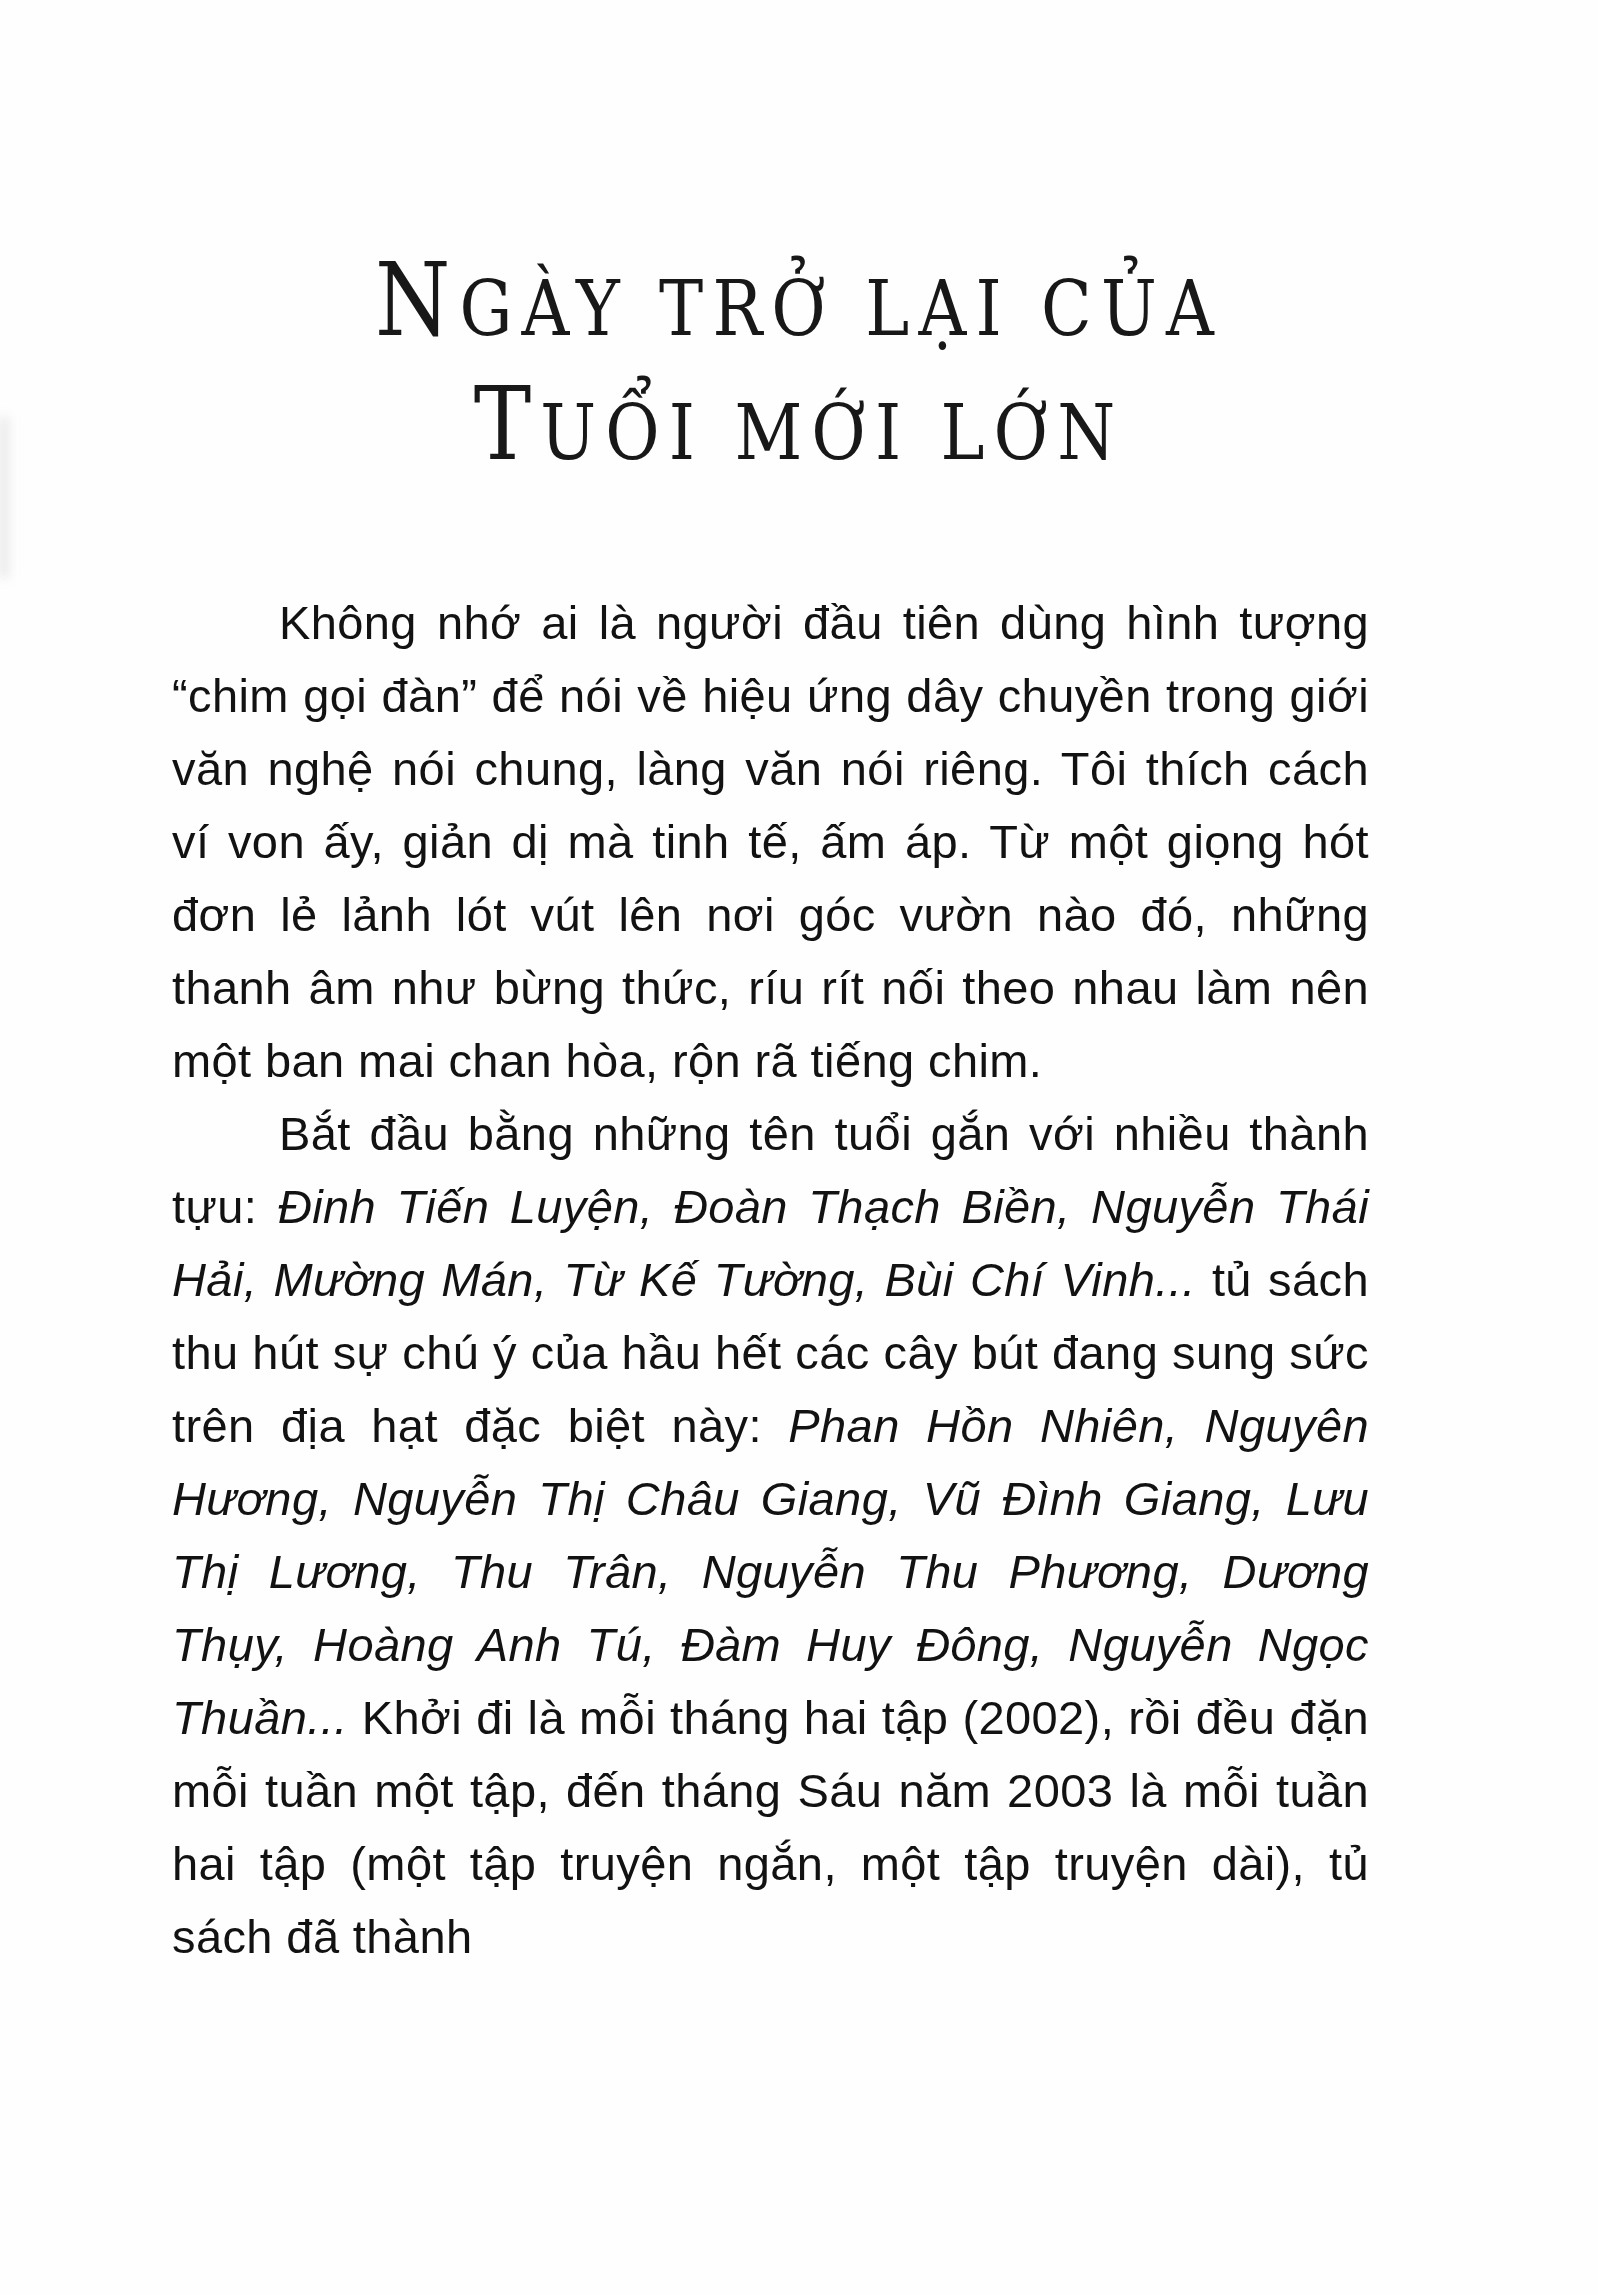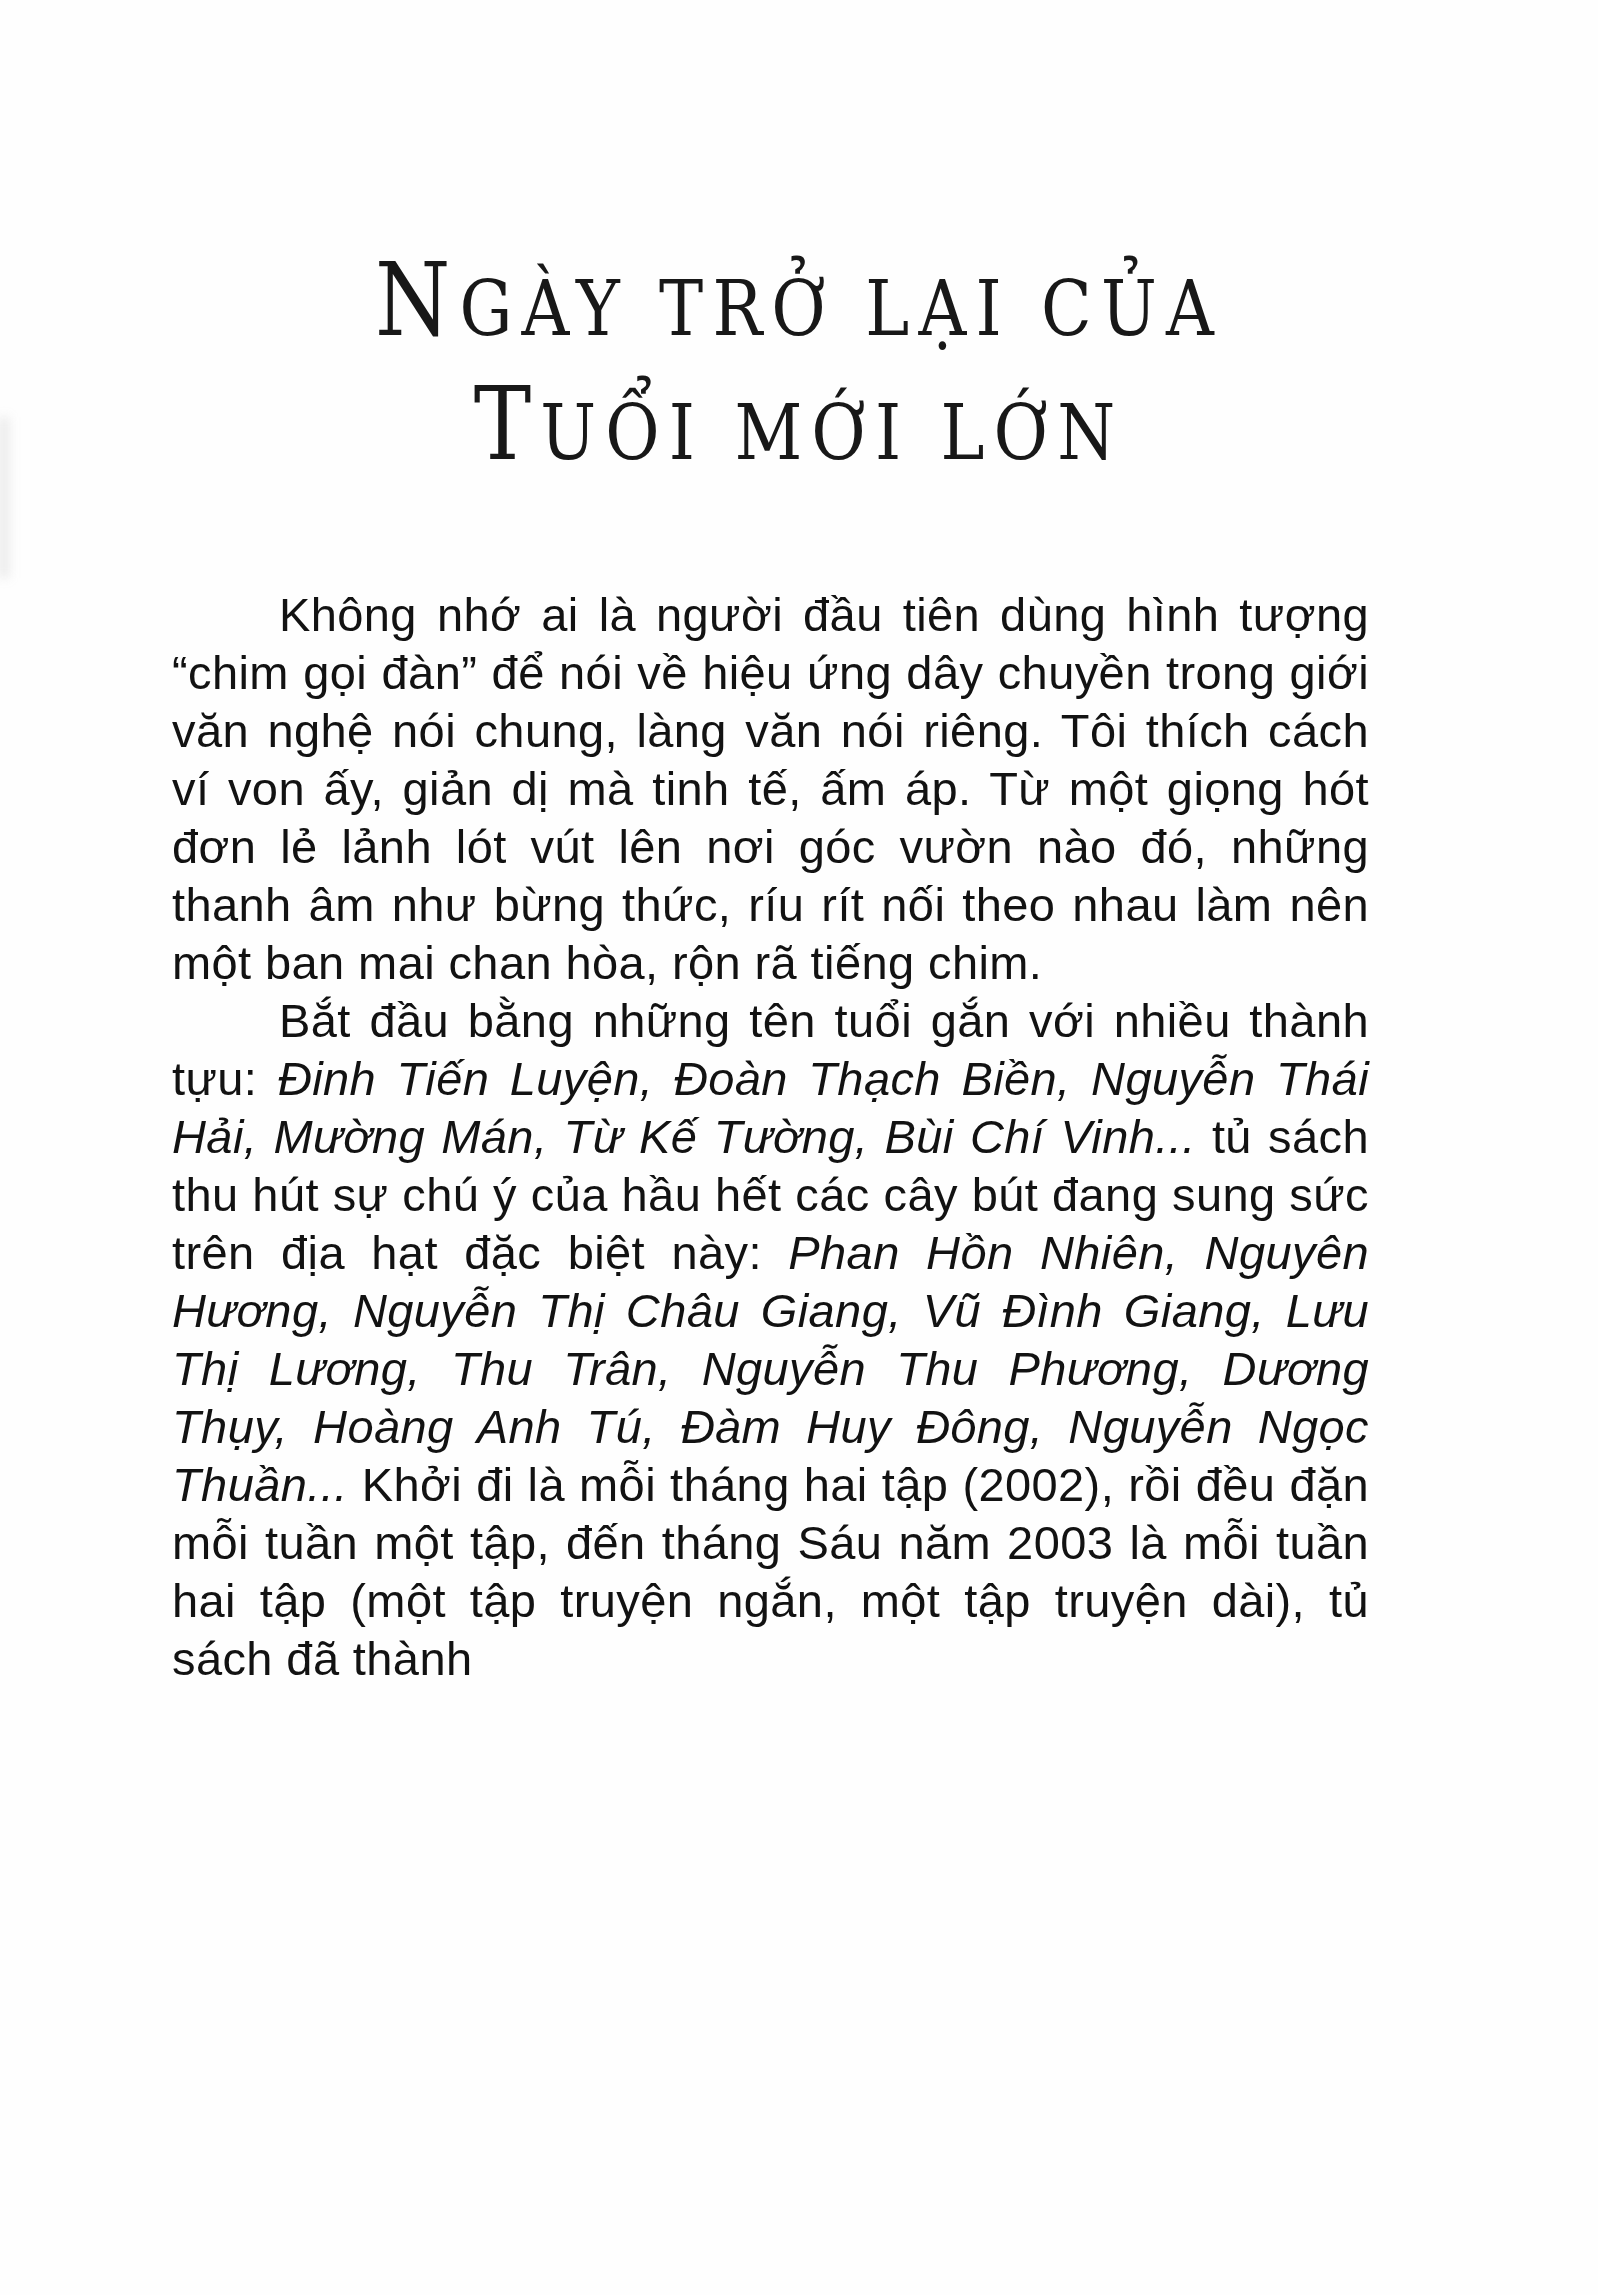--- a/index.html
+++ b/index.html
@@ -51,21 +51,21 @@
   }
   .title-line::first-letter {
     font-size: 1.3em;
   }
   .body-block {
     position: absolute;
     left: 172px;
     top: 586px;
     width: 1197px;
     font-size: 47px;
-    line-height: 58px;
+    line-height: 73px;
     text-align: justify;
     letter-spacing: 0.4px;
     color: #121212;
   }
   .body-block p {
     margin: 0;
     text-indent: 107px;
   }
   .body-block .italic {
     font-style: italic;

